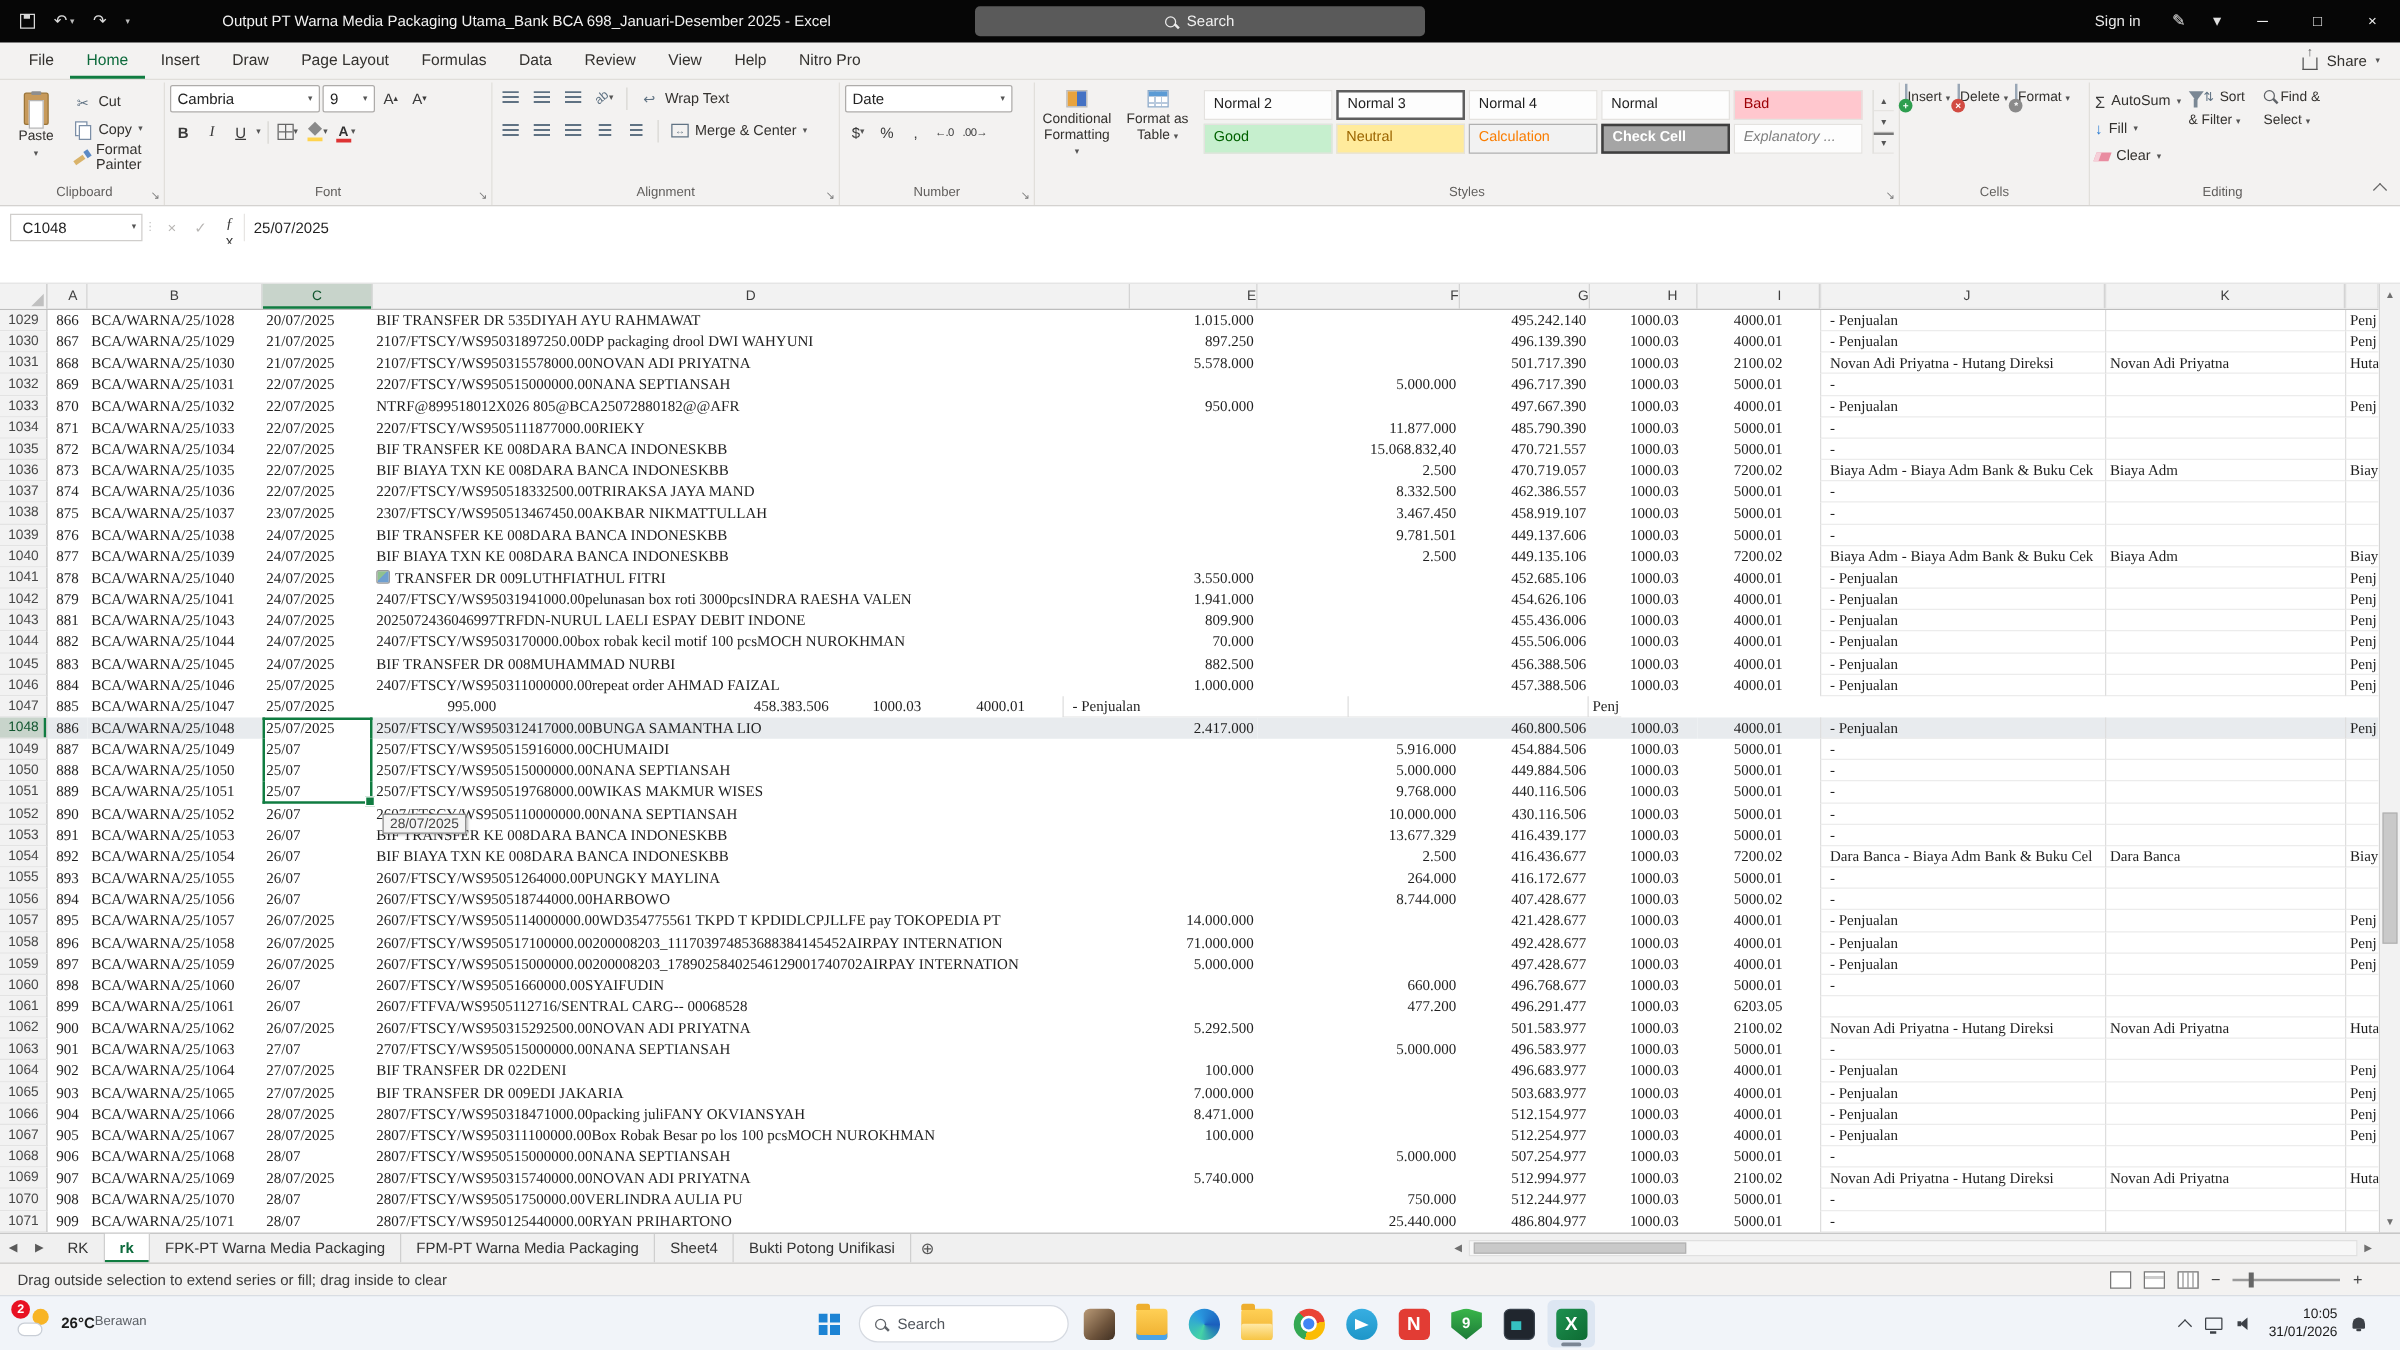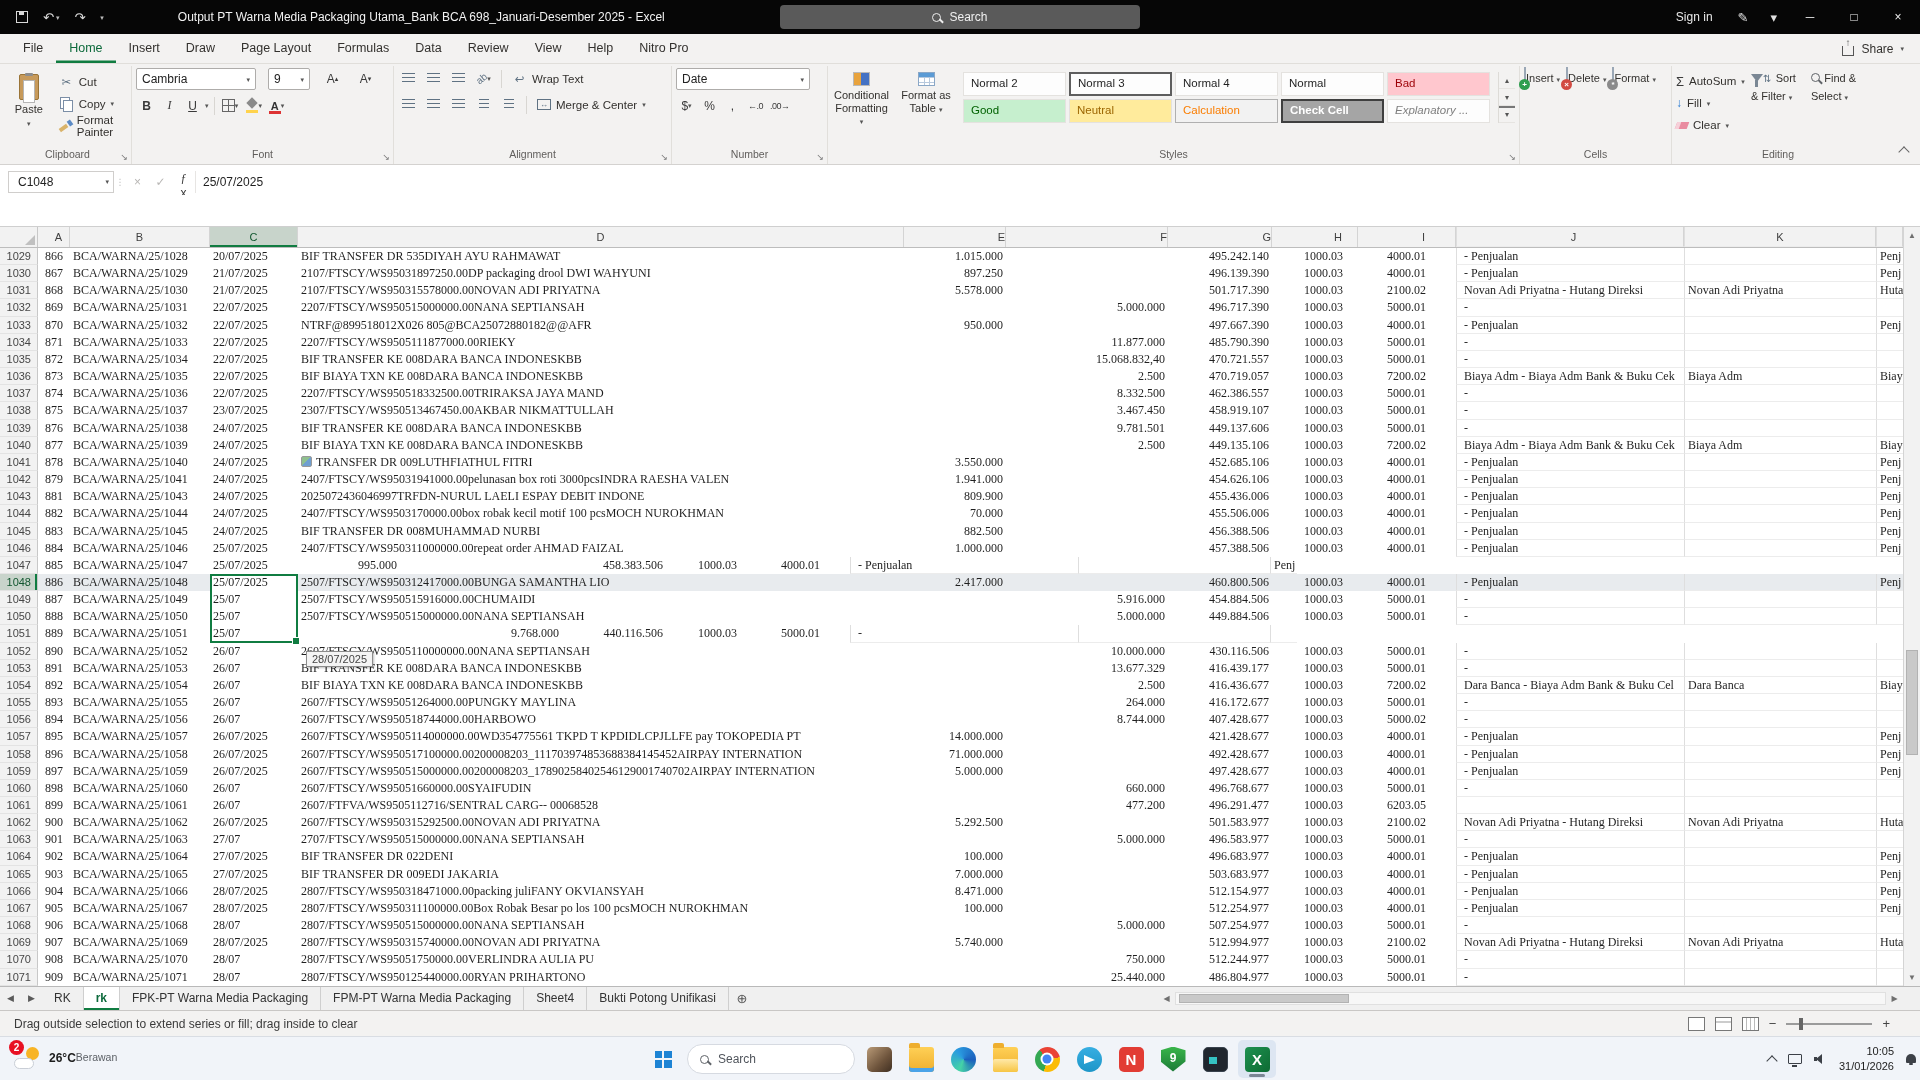--- a/index.html
+++ b/index.html
@@ -209,21 +209,21 @@
 .app-chat{border-radius:50%;background:linear-gradient(180deg,#37aee2,#1e96c8)}
 .app-chat::after{content:"";position:absolute;left:7px;top:8px;border-top:5px solid transparent;border-bottom:4px solid transparent;border-left:11px solid #fff}
 .app-nitro{border-radius:5px;background:#e23c34}
 .app-nitro::after{content:"N";position:absolute;inset:0;color:#fff;font-weight:bold;font-size:15px;text-align:center;line-height:25px}
 .app-shield{background:linear-gradient(180deg,#39b54a,#1c7a38);clip-path:polygon(50% 0,100% 15%,100% 60%,50% 100%,0 60%,0 15%)}
 .app-shield::after{content:"9";position:absolute;inset:0;color:#fff;font-weight:bold;font-size:12px;text-align:center;line-height:23px}
 .app-dark{border-radius:5px;background:#20262e;border:1px solid #39424d}
 .app-dark::after{content:"";position:absolute;left:5px;top:9px;width:8px;height:7px;background:#35c2c2}
 .app-excel{border-radius:4px;background:linear-gradient(135deg,#1d9150,#0e6b33)}
 .app-excel::after{content:"X";position:absolute;inset:0;color:#fff;font-weight:bold;font-size:15px;text-align:center;line-height:25px}
-.tb-tray{margin-left:auto;display:flex;align-items:center;gap:12px;padding-right:4px;height:100%}
+.tb-tray{margin-left:auto;display:flex;align-items:center;gap:12px;padding-right:28px;height:100%}
 .chev-up{width:8px;height:8px;border-top:1.6px solid #3c4047;border-right:1.6px solid #3c4047;transform:rotate(-45deg);margin-top:4px}
 .tray-mon{width:14px;height:10px;border:1.5px solid #3c4047;border-radius:1px;position:relative}
 .tray-mon::after{content:"";position:absolute;left:3px;bottom:-4px;width:5px;height:2px;background:#3c4047}
 .tray-vol{position:relative;width:13px;height:11px}
 .tray-vol::before{content:"";position:absolute;left:0;top:3.5px;width:3px;height:4px;background:#3c4047}
 .tray-vol::after{content:"";position:absolute;left:2px;top:0.5px;border-top:5px solid transparent;border-bottom:5px solid transparent;border-right:6px solid #3c4047}
 .tb-clock{display:flex;flex-direction:column;align-items:flex-end;font-size:11px;color:#1c1c1c;line-height:1.3}
 .tray-bell{width:10px;height:9px;background:#3c4047;border-radius:5px 5px 1px 1px;position:relative}
 .tray-bell::after{content:"";position:absolute;left:3px;bottom:-2px;width:4px;height:2px;border-radius:2px;background:#3c4047}
 </style>
@@ -306,21 +306,21 @@
               <span>Format Painter</span>
             </div>
         </div>
       </div>
       <div class="glabel">Clipboard</div>
       <span class="launcher">↘</span>
     </div>
 
     <div class="rgroup" style="width:262px">
       <div class="gbody col">
-        <div class="frow" style="gap:12px">
+        <div class="frow" style="gap:2px">
           <div class="combo" style="width:120px">
               <span>Cambria</span>
               <span class="dd">▾</span>
             </div>
           <div class="combo" style="width:42px">
               <span>9</span>
               <span class="dd">▾</span>
             </div>
           <span class="tbtn">A<sup>▴</sup></span>
           <span class="tbtn">A<sup>▾</sup></span>
@@ -863,20 +863,21 @@
             <div class="cell c-i"><span>5000.01</span></div>
             <div class="cell c-j"><span>-</span></div>
             <div class="cell c-k"><span></span></div>
             <div class="cell c-l"><span></span></div>
           </div>
           <div class="r">
             <div class="cell c-rh">1051</div>
             <div class="cell c-a"><span>889</span></div>
             <div class="cell c-b"><span>BCA/WARNA/25/1051</span></div>
             <div class="cell c-c sel sel-bottom"><span>25/07</span></div>
+            <div class="cell c-d"><span>2507/FTSCY/WS950519768000.00WIKAS MAKMUR WISES</span></div>
             <div class="cell c-e"><span></span></div>
             <div class="cell c-f"><span>9.768.000</span></div>
             <div class="cell c-g"><span>440.116.506</span></div>
             <div class="cell c-h"><span>1000.03</span></div>
             <div class="cell c-i"><span>5000.01</span></div>
             <div class="cell c-j"><span>-</span></div>
             <div class="cell c-k"><span></span></div>
             <div class="cell c-l"><span></span></div>
           </div>
           <div class="r">

